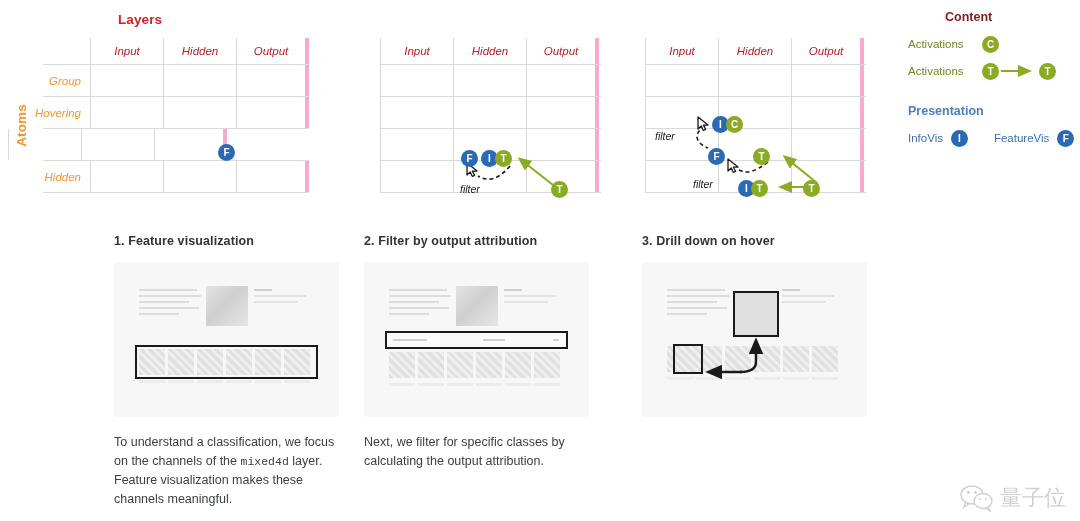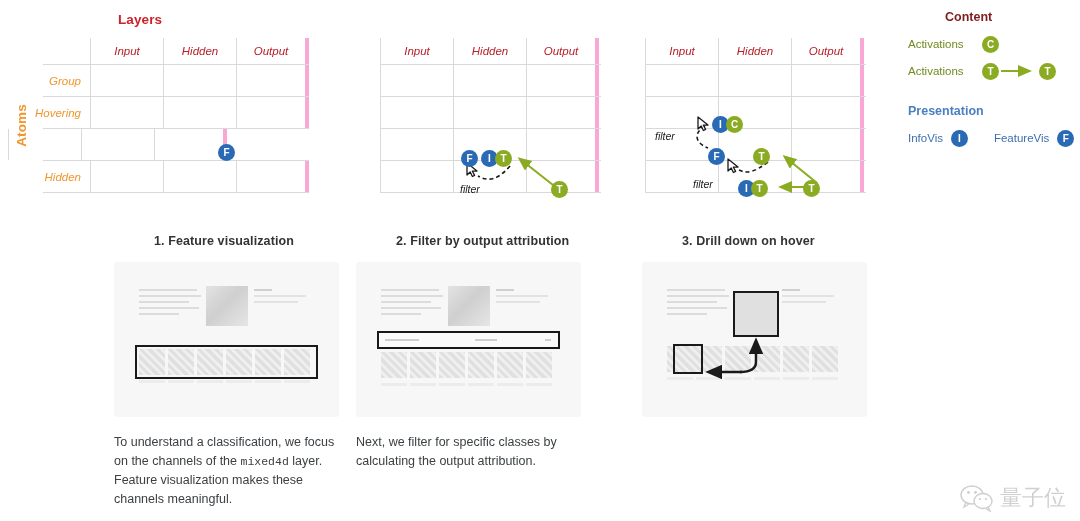--- a/index.html
+++ b/index.html
@@ -77,21 +77,21 @@
   .lb { position: relative; width: 17px; height: 17px; border-radius: 50%;
         display:flex; align-items:center; justify-content:center;
         font-size:10px; font-weight:bold; color:#fff; }
   .lb.green { background: #8aab22; }
   .lb.blue  { background: #2a6ab4; }
 
   
   .panel { position: absolute; top: 234px; width: 240px; }
   .panel-h {
     font-size: 12.5px; font-weight: bold; color: #333;
-    margin-bottom: 14px; letter-spacing: .1px; margin-left: 40px;
+    margin-bottom: 14px; letter-spacing: .1px;
   }
   .shot {
     position: relative; width: 225px; height: 155px;
     background: #f7f7f7; border-radius: 3px; overflow: hidden;
   }
   .panel-cap {
     margin-top: 16px; width: 232px;
     font-size: 12.5px; line-height: 19px; color: #3c4043;
   }
   .mono { font-family: "Liberation Mono", monospace; font-size: 11.5px; }
@@ -385,21 +385,21 @@
           <i></i>
           <i></i>
         </div>
       <div class="fs-box" style="left:21px;top:83px;width:183px;height:34px;"></div>
     </div>
     <div class="panel-cap">
       <span>To understand a classification, we focus on the channels of the </span><span class="mono">mixed4d</span><span> layer. Feature visualization makes these channels meaningful.</span>
     </div>
   </div>
 
-  <div class="panel" style="left:356px;">
+  <div class="panel" style="left:364px;">
     <div class="panel-h">2. Filter by output attribution</div>
     <div class="shot">
       <div class="fs-lines">
           <i style="width:58px"></i>
           <i style="width:62px"></i>
           <i style="width:50px"></i>
           <i style="width:60px"></i>
           <i style="width:40px"></i>
         </div>
       <div class="fs-hero"></div>

